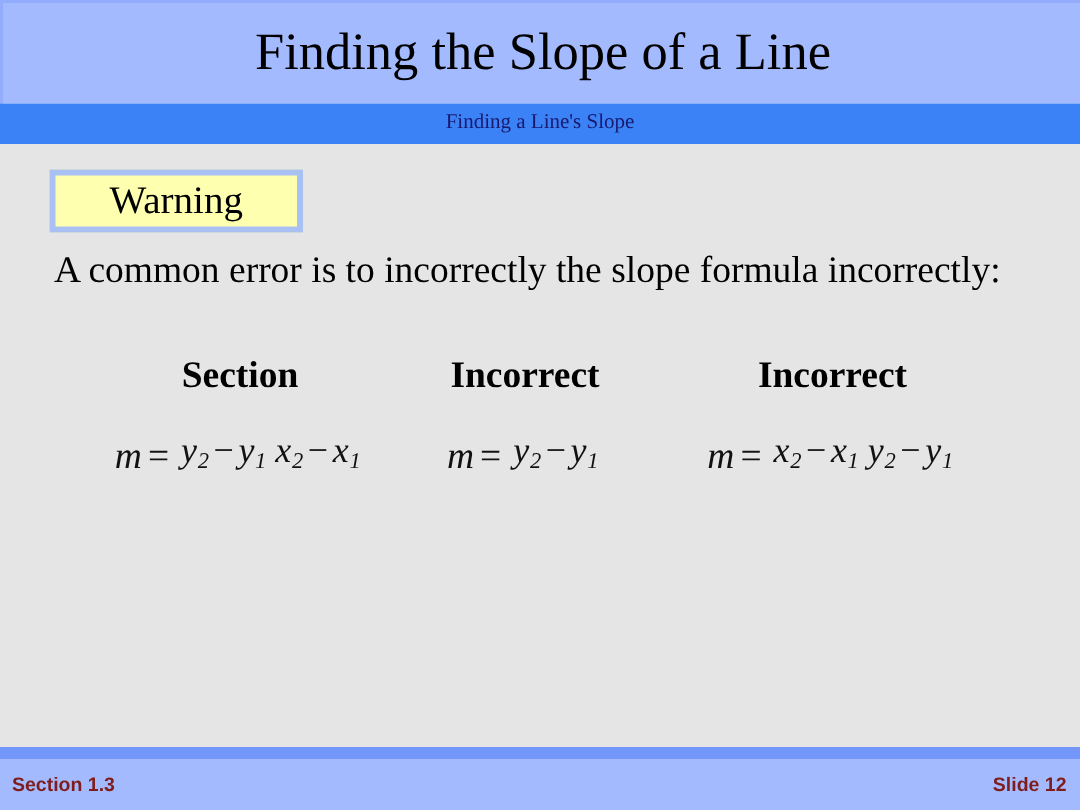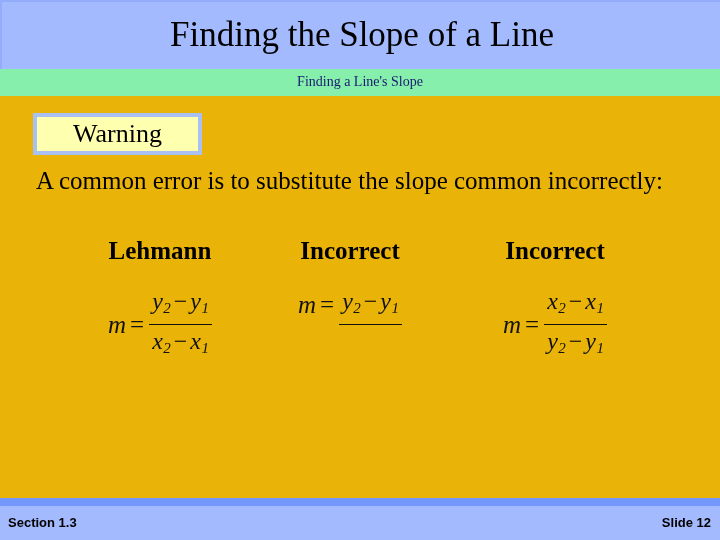--- a/index.html
+++ b/index.html
@@ -48,21 +48,21 @@
     white-space: nowrap;
   }
 
   
   .subtitle-band {
     position: absolute;
     left: 0;
     top: 69px;
     width: 720px;
     height: 27px;
-    background: #86efac;
+    background: #3b82f6;
   }
   .subtitle-text {
     position: absolute;
     left: 0;
     top: 3px;
     width: 720px;
     text-align: center;
     font-family: "Liberation Serif", serif;
     font-size: 14px;
     line-height: 20px;
@@ -70,21 +70,21 @@
     white-space: nowrap;
   }
 
   
   .body-area {
     position: absolute;
     left: 0;
     top: 96px;
     width: 720px;
     height: 402px;
-    background: #eab308;
+    background: #e5e5e5;
   }
 
   
   .warning-box {
     position: absolute;
     left: 33px;
     top: 17px;
     width: 169px;
     height: 42px;
     background: #ffffb0;
@@ -156,21 +156,21 @@
     line-height: 28px;
     padding-right: 2px;
   }
   .formula .eq {
     font-size: 25px;
     line-height: 28px;
     padding: 0 5px 0 2px;
   }
   .frac {
     display: inline-flex;
-    flex-direction: column;
+    flex-direction: row;
     align-items: center;
     justify-content: center;
   }
   .frac .num,
   .frac .den {
     font-style: italic;
     font-size: 24px;
     line-height: 30px;
     padding: 1px 3px;
     white-space: nowrap;
@@ -210,21 +210,21 @@
   }
   .footer-left,
   .footer-center,
   .footer-right {
     position: absolute;
     top: 8px;
     font-family: "Liberation Sans", sans-serif;
     font-weight: bold;
     font-size: 13px;
     line-height: 18px;
-    color: #000000;
+    color: #7f1d1d;
     white-space: nowrap;
   }
   .footer-left { left: 8px; }
   .footer-center {
     left: 0;
     width: 720px;
     text-align: center;
   }
   .footer-right {
     right: 9px;
@@ -243,26 +243,26 @@
   <div class="subtitle-band">
     <div class="subtitle-text">Finding a Line's Slope</div>
   </div>
 
   <div class="body-area">
 
     <div class="warning-box">
       <span class="warning-label">Warning</span>
     </div>
 
-    <div class="intro-text">A common error is to substitute the slope common incorrectly:</div>
+    <div class="intro-text">A common error is to incorrectly the slope formula incorrectly:</div>
 
     <div class="columns">
 
       <div class="column col-0">
-        <div class="col-header">Lehmann</div>
+        <div class="col-header">Section</div>
         <div class="formula">
           <span class="lhs">m</span>
           <span class="eq">=</span>
           <span class="frac">
             <span class="num"><span>y</span><sub>2</sub><span class="op">−</span><span>y</span><sub>1</sub></span>
             <span class="bar"></span>
             <span class="den"><span>x</span><sub>2</sub><span class="op">−</span><span>x</span><sub>1</sub></span>
           </span>
         </div>
       </div>

